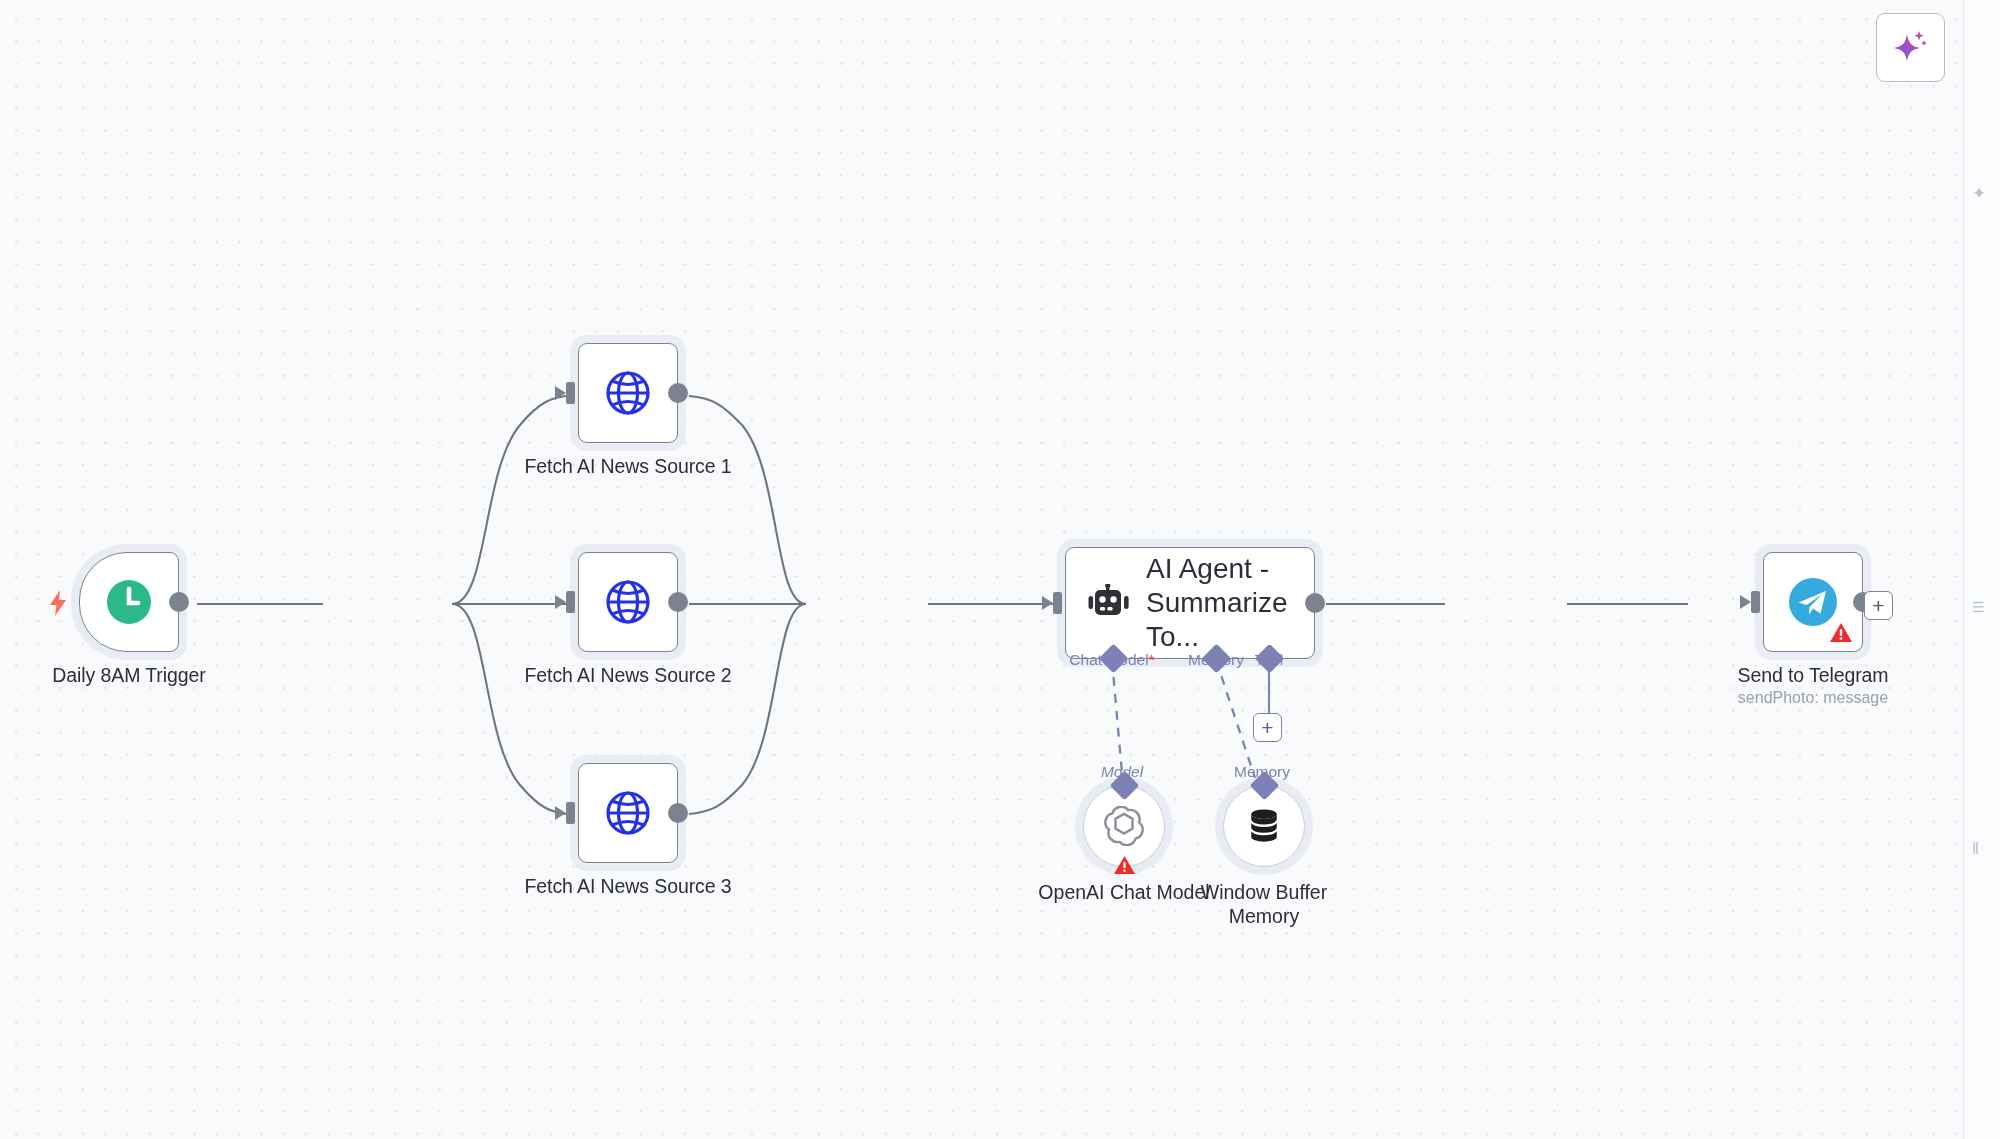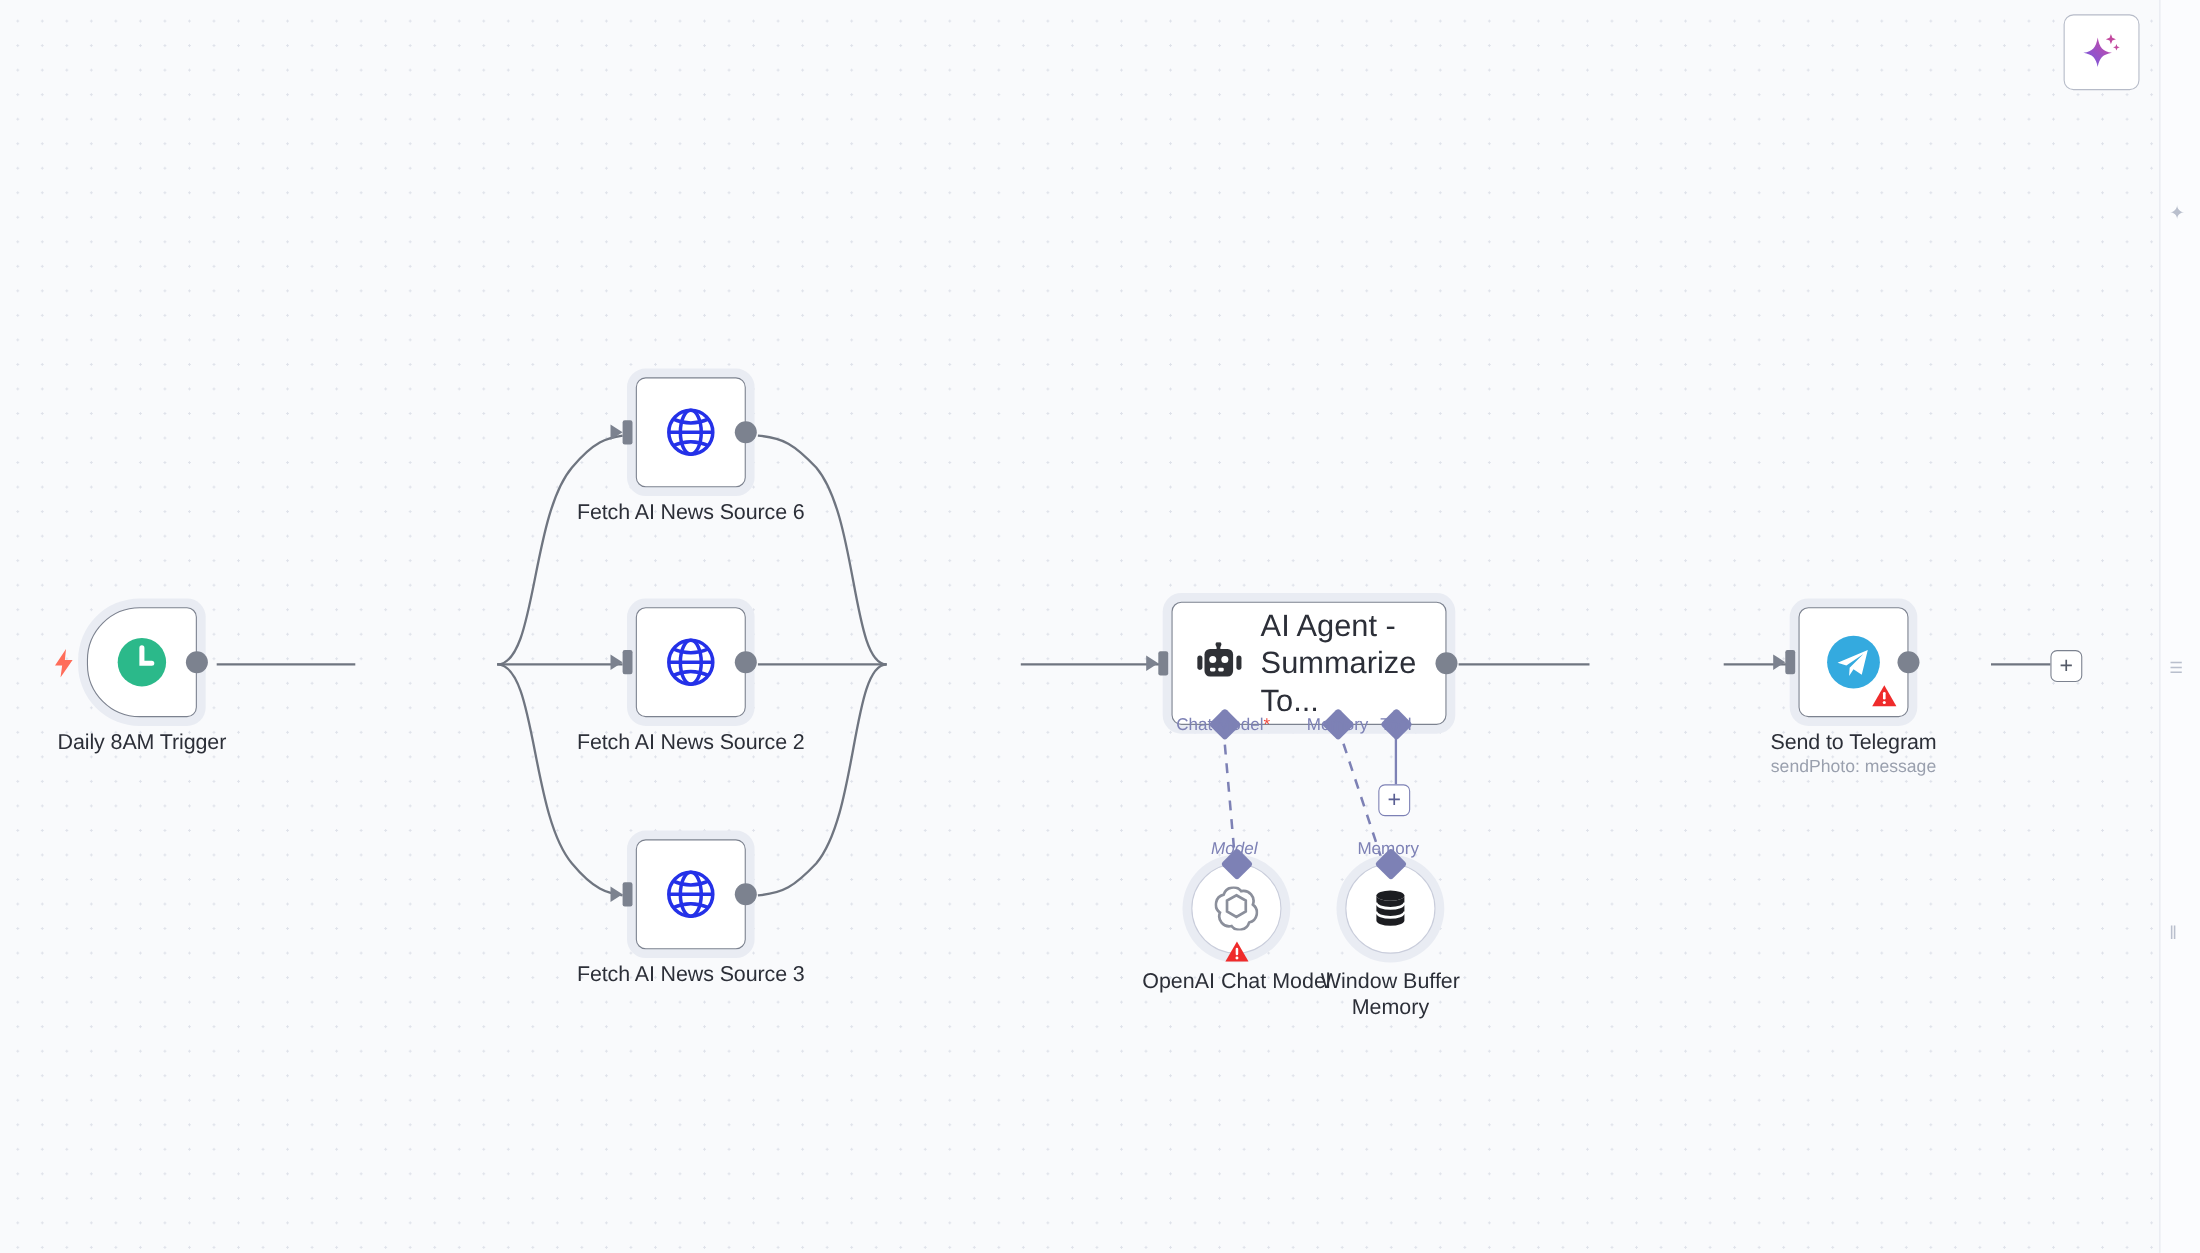--- a/index.html
+++ b/index.html
@@ -289,21 +289,21 @@
         <g stroke="#2431e8" stroke-width="3.2" fill="none">
           <circle cx="25" cy="25" r="20"></circle>
           <ellipse cx="25" cy="25" rx="9.5" ry="20"></ellipse>
           <line x1="5" y1="25" x2="45" y2="25"></line>
           <path d="M9 13 Q25 20 41 13"></path>
           <path d="M9 37 Q25 30 41 37"></path>
         </g>
       </svg>
       <div class="port-out"></div>
     </div>
-    <div class="node-label">Fetch AI News Source 6</div>
+    <div class="node-label">Fetch AI News Source 1</div>
   </div>
 
   <div class="node" style="left:578px; top:552px;">
     <div class="node-box">
       <div class="port-in"></div>
       <svg width="50" height="50" viewBox="0 0 50 50">
         <g stroke="#2431e8" stroke-width="3.2" fill="none">
           <circle cx="25" cy="25" r="20"></circle>
           <ellipse cx="25" cy="25" rx="9.5" ry="20"></ellipse>
           <line x1="5" y1="25" x2="45" y2="25"></line>
@@ -357,21 +357,21 @@
     </div>
 
     <div class="subport-label" style="left:47px;">
       <span>Chat Model</span><span class="req-star">*</span>
     </div>
     <div class="subport-label" style="left:151px;">Memory</div>
     <div class="subport-label" style="left:204px;">Tool</div>
   </div>
 
 
-  <div class="node" style="left:1635px; top:552px;">
+  <div class="node" style="left:1763px; top:552px;">
     <div class="node-box">
       <div class="port-in"></div>
       <svg width="52" height="52" viewBox="0 0 52 52">
         <circle cx="26" cy="26" r="24" fill="#34aadf"></circle>
         <path d="M39 15 L11.5 26.5 L19.5 29 L35 18.5 L22.5 31 L22 38.5 L26 32.5 L33.5 37.5 Z" fill="#ffffff"></path>
       </svg>
       <div class="warn">
         <svg width="24" height="22" viewBox="0 0 24 22" style="position:absolute; right:0; bottom:0;">
           <path d="M12 1 L23 20 H1 Z" fill="#ef2b2b"></path>
           <rect x="10.8" y="7" width="2.4" height="7" rx="1.2" fill="#ffffff"></rect>

